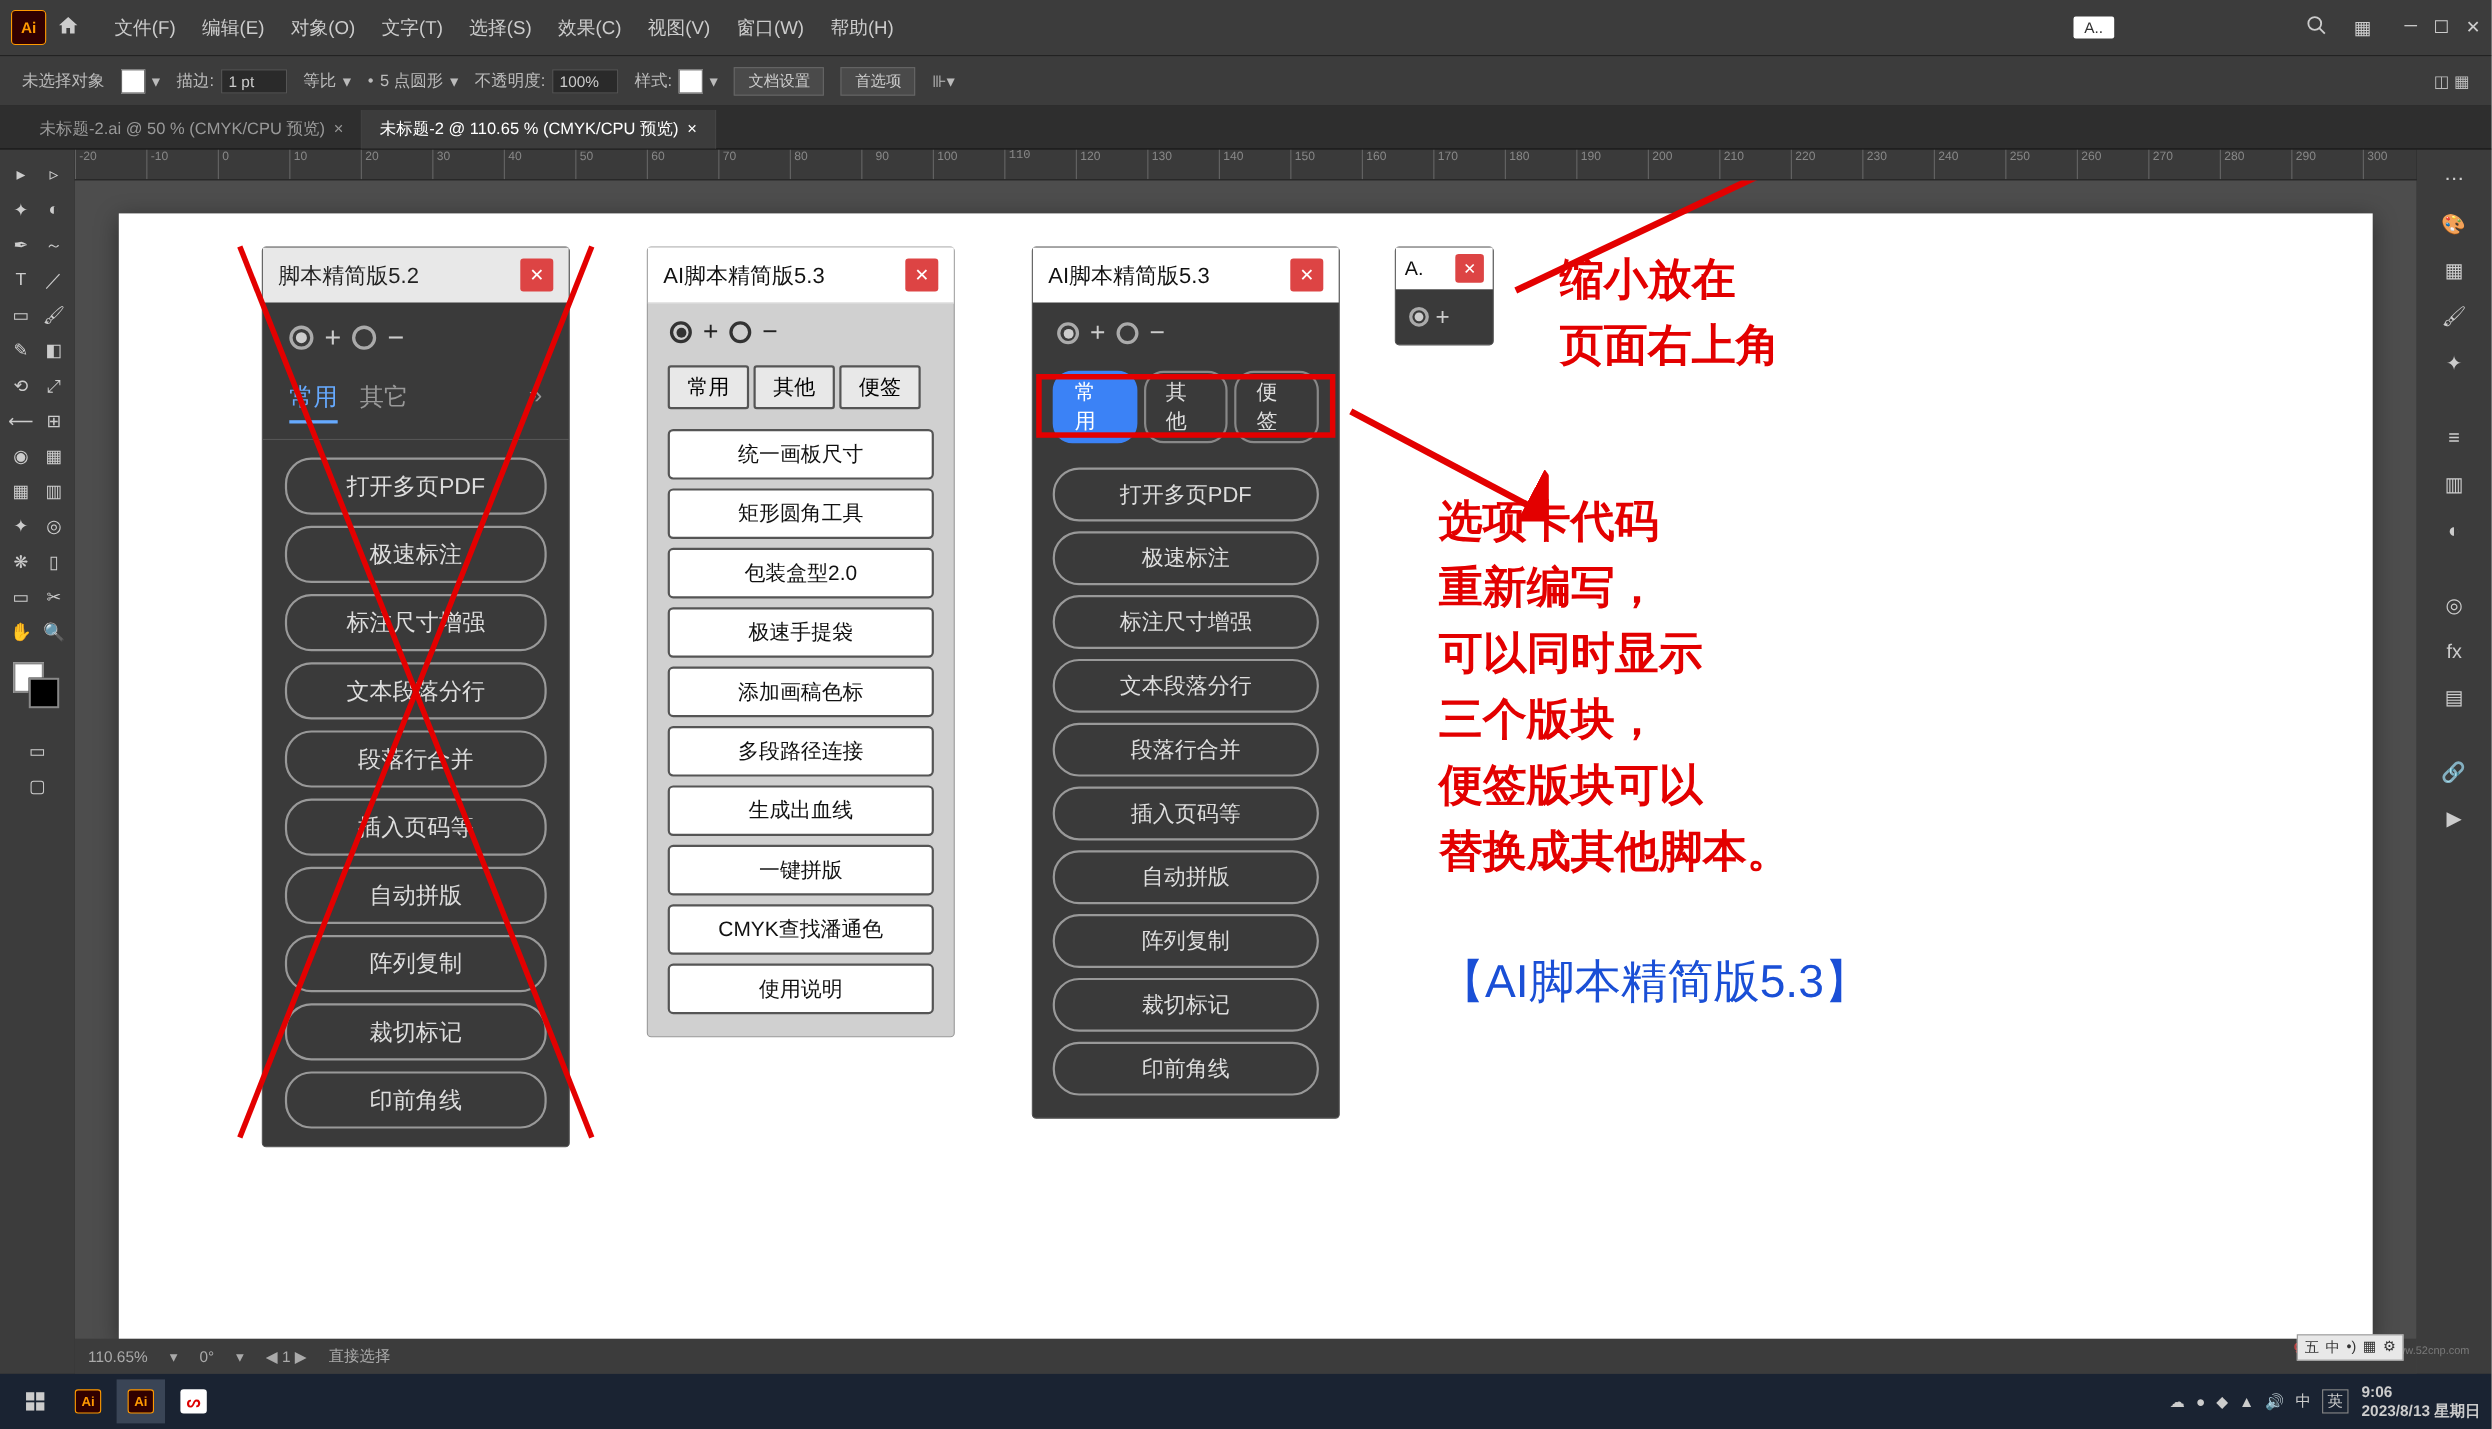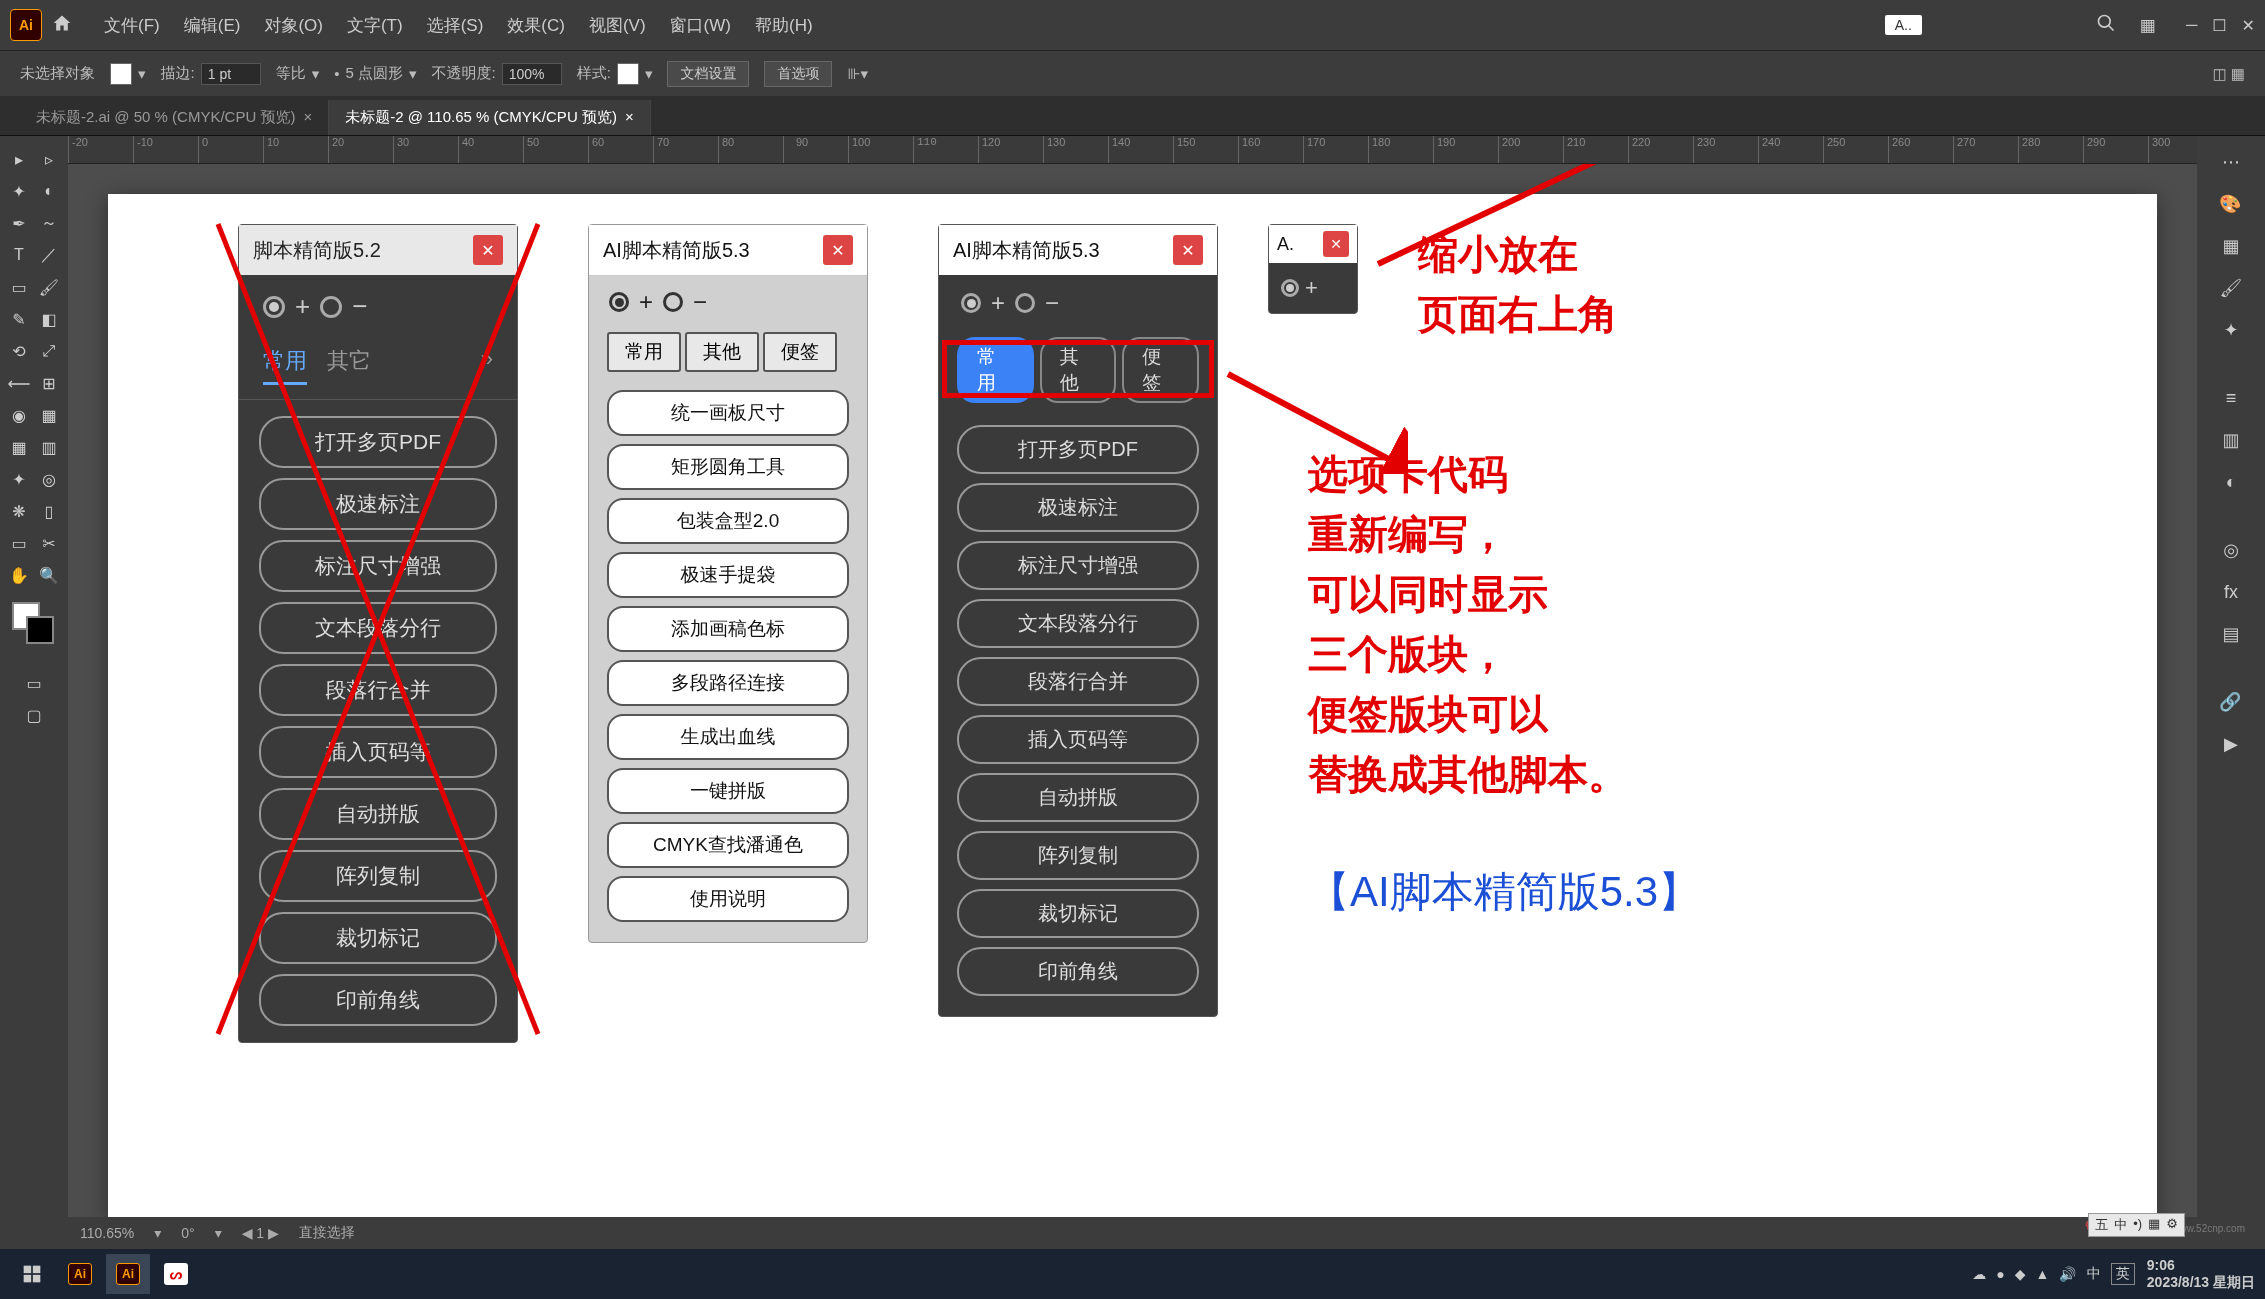--- a/index.html
+++ b/index.html
@@ -67,21 +67,21 @@
 
 .panel-light { position: absolute; background: #d0d0d0; border: 1px solid #999; border-radius: 4px; }
 .panel-light .panel-header { background: #fff; color: #111; padding: 10px 14px; font-size: 20px; display: flex; align-items: center; justify-content: space-between; border-bottom: 1px solid #ccc; }
 .panel-light .close-btn { background: #d44; color: #fff; width: 30px; height: 30px; display: flex; align-items: center; justify-content: center; cursor: pointer; font-size: 16px; border-radius: 3px; }
 .panel-light .radio-row { display: flex; align-items: center; gap: 10px; padding: 12px 20px; color: #222; font-size: 24px; }
 .panel-light .radio-row .radio { width: 20px; height: 20px; border: 3px solid #333; border-radius: 50%; display: inline-flex; align-items: center; justify-content: center; }
 .panel-light .radio-row .radio.checked::after { content: ''; width: 9px; height: 9px; background: #333; border-radius: 50%; }
 .panel-light .tab-btns { display: flex; gap: 4px; padding: 4px 18px 10px; }
 .panel-light .tab-btn { border: 2px solid #555; background: #e8e8e8; padding: 5px 16px; font-size: 19px; cursor: pointer; border-radius: 3px; }
 .panel-light .btn-list { padding: 8px 18px 20px; display: flex; flex-direction: column; gap: 8px; }
-.panel-light .rect-btn { border: 2px solid #555; background: #fff; padding: 8px 0; text-align: center; color: #111; font-size: 19px; cursor: pointer; border-radius: 16px; }
+.panel-light .rect-btn { border: 2px solid #555; background: #fff; padding: 8px 0; text-align: center; color: #111; font-size: 19px; cursor: pointer; border-radius: 5px; }
 
 
 .panel-dark2 { position: absolute; background: #3a3a3a; border: 1px solid #555; border-radius: 4px; }
 .panel-dark2 .panel-header { background: #fff; color: #111; padding: 10px 14px; font-size: 20px; display: flex; align-items: center; justify-content: space-between; }
 .panel-dark2 .close-btn { background: #d44; color: #fff; width: 30px; height: 30px; display: flex; align-items: center; justify-content: center; cursor: pointer; font-size: 16px; border-radius: 3px; }
 .panel-dark2 .radio-row { display: flex; align-items: center; gap: 10px; padding: 14px 22px; color: #ccc; font-size: 24px; }
 .panel-dark2 .radio-row .radio { width: 20px; height: 20px; border: 3px solid #aaa; border-radius: 50%; display: inline-flex; align-items: center; justify-content: center; }
 .panel-dark2 .radio-row .radio.checked::after { content: ''; width: 9px; height: 9px; background: #ccc; border-radius: 50%; }
 .panel-dark2 .pill-tabs { display: flex; gap: 6px; padding: 6px 18px 12px; }
 .panel-dark2 .pill-tab { border: 2px solid #888; border-radius: 18px; padding: 5px 18px; font-size: 19px; cursor: pointer; color: #ddd; }

